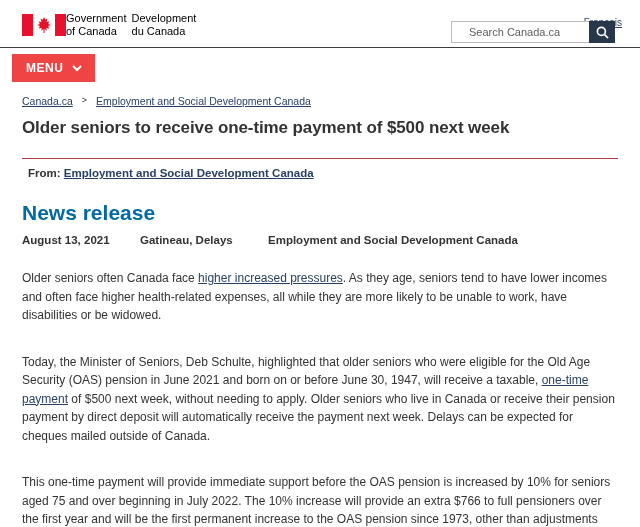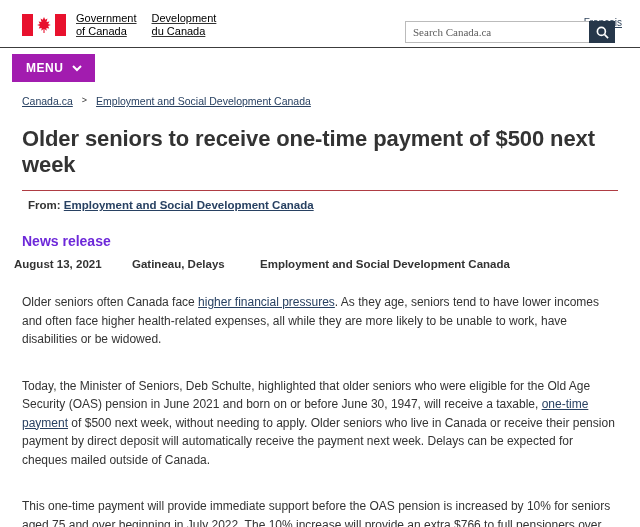--- a/index.html
+++ b/index.html
@@ -1,49 +1,49 @@
 <!DOCTYPE html>
 <html><head>
 <meta charset="utf-8">
 <style>
   * { box-sizing: border-box; margin: 0; padding: 0; }
   html, body { width: 640px; height: 527px; overflow: hidden; background: #fff;
     font-family: "Liberation Sans", sans-serif; color: #333; }
 
   
   .site-header { position: relative; height: 48px; border-bottom: 1px solid #3c3c3c; }
-  .wordmark { position: absolute; left: 22px; top: 12px; display: flex; align-items: flex-start; gap: 10px; cursor: pointer; text-decoration: underline; }
+  .wordmark { position: absolute; left: 22px; top: 12px; display: flex; align-items: flex-start; gap: 0; cursor: pointer; }
   .flag-svg { display: block; margin-top: 2px; }
   .wm-text { font-size: 11px; line-height: 13px; color: #000; white-space: pre-line; }
   .wm-text + .wm-text { margin-left: 5px; }
   .lang-toggle { position: absolute; right: 18px; top: 1px; font-size: 10px; color: #31455c; text-decoration: underline; cursor: pointer; margin-top: 16px; }
   .search-area { position: absolute; right: 25px; top: 21px; display: flex; }
-  .search-input { width: 184px; height: 22px; border: 1px solid #bbb; border-right: none; font-size: 11px; padding: 0 7px; color: #333; outline: none; font-family: Liberation Serif, serif; }
+  .search-input { width: 138px; height: 22px; border: 1px solid #bbb; border-right: none; font-size: 11px; padding: 0 17px; color: #333; outline: none; font-family: Liberation Sans, sans-serif; }
   .search-input::placeholder { color: #5c5c5c; }
   .search-btn { width: 26px; height: 22px; background: #26374A; border: 1px solid #26374A; display: flex; align-items: center; justify-content: center; cursor: pointer; }
 
   
   .menu-row { padding: 6px 0 0 12px; }
-  .menu-btn { display: inline-flex; align-items: center; gap: 9px; background: #a21caf; color: #fff;
+  .menu-btn { display: inline-flex; align-items: center; gap: 9px; background: #ef4444; color: #fff;
     font-size: 12px; font-weight: bold; letter-spacing: 0.5px; padding: 7px 13px 7px 14px; border: none; cursor: pointer;
     font-family: "Liberation Sans", sans-serif; }
 
   
   .breadcrumb { margin: 13px 22px 0; font-size: 10.5px; display: flex; align-items: flex-start; }
   .breadcrumb a { color: #284162; text-decoration: underline; cursor: pointer; }
   .crumb-sep { margin: 0 9px; color: #333; font-size: 9px; }
 
   
-  .page-title { margin: 19px 22px 0; font-size: 22px; font-weight: bold; color: #333;
-    padding-bottom: 12px; border-bottom: 1px solid #AF3C43; letter-spacing: -0.1px; }
+  .page-title { margin: 11px 22px 0; font-size: 17px; font-weight: bold; color: #333;
+    padding-bottom: 20px; border-bottom: 1px solid #AF3C43; letter-spacing: -0.1px; }
   .from-line { margin: 8px 28px 0; font-size: 11.5px; font-weight: bold; }
   .from-line a { color: #284162; text-decoration: underline; cursor: pointer; }
 
-  .section-heading { margin: 22px 22px 0; font-size: 14px; font-weight: bold; color: #6d28d9; }
-  .dateline { margin: 9px 14px 0; font-size: 11.5px; font-weight: bold; display: flex; }
+  .section-heading { margin: 22px 22px 0; font-size: 21px; font-weight: bold; color: #0369a1; }
+  .dateline { margin: 9px 22px 0; font-size: 11.5px; font-weight: bold; display: flex; }
   .dateline .dl-date { width: 118px; }
   .dateline .dl-loc { width: 128px; }
 
   .body-copy { margin: 0 22px; }
   .body-copy p { margin-top: 28px; font-size: 12px; line-height: 18.5px; color: #333; }
   .body-copy p:first-child { margin-top: 23px; }
   .body-copy a { color: #284162; text-decoration: underline; cursor: pointer; }
 </style>
 </head>
 <body>
@@ -97,19 +97,19 @@
 
 <h2 class="section-heading">News release</h2>
 
 <div class="dateline">
   <span class="dl-date">August 13, 2021</span>
   <span class="dl-loc">Gatineau, Delays</span>
   <span class="dl-dept">Employment and Social Development Canada</span>
 </div>
 
 <div class="body-copy">
-  <p><span>Older seniors often Canada face </span><a>higher financial pressures</a><span>. As they age, seniors tend to have lower incomes and often face higher health-related expenses, all while they are more likely to be unable to work, have disabilities or be widowed.</span></p>
+  <p><span>Older seniors often Canada face </span><a>higher increased pressures</a><span>. As they age, seniors tend to have lower incomes and often face higher health-related expenses, all while they are more likely to be unable to work, have disabilities or be widowed.</span></p>
 
   <p><span>Today, the Minister of Seniors, Deb Schulte, highlighted that older seniors who were eligible for the Old Age Security (OAS) pension in June 2021 and born on or before June 30, 1947, will receive a taxable, </span><a>one-time payment</a><span> of $500 next week, without needing to apply. Older seniors who live in Canada or receive their pension payment by direct deposit will automatically receive the payment next week. Delays can be expected for cheques mailed outside of Canada.</span></p>
 
   <p>This one-time payment will provide immediate support before the OAS pension is increased by 10% for seniors aged 75 and over beginning in July 2022. The 10% increase will provide an extra $766 to full pensioners over the first year and will be the first permanent increase to the OAS pension since 1973, other than adjustments due to inflation.</p>
 
 </div>
 
 </body></html>

